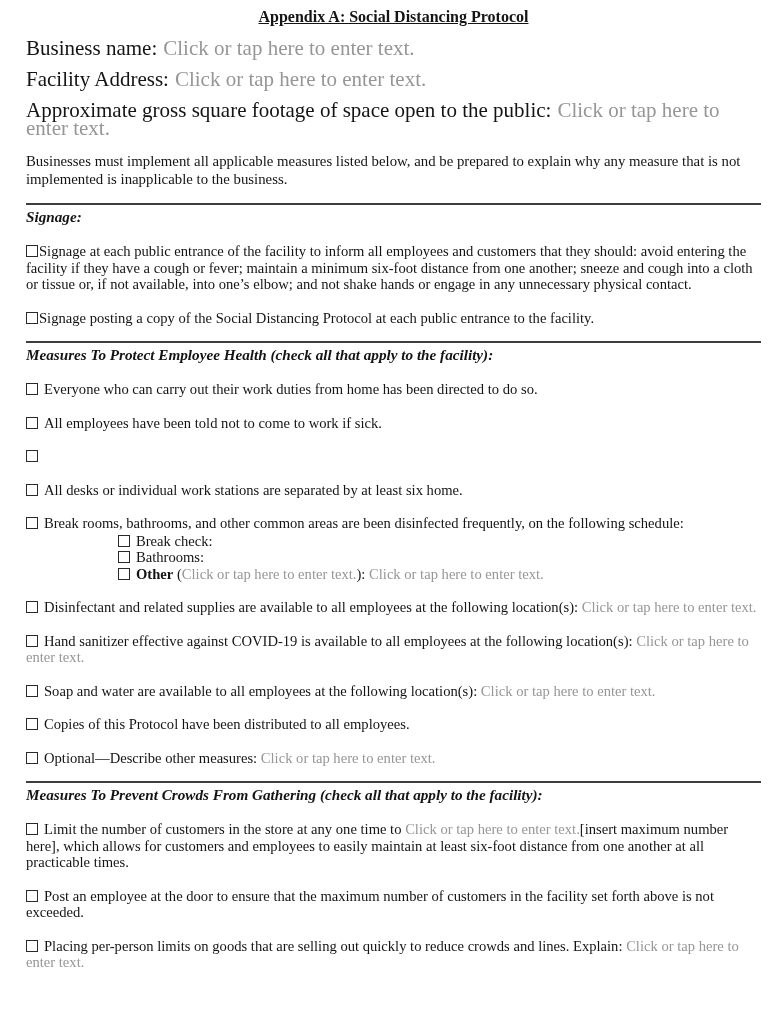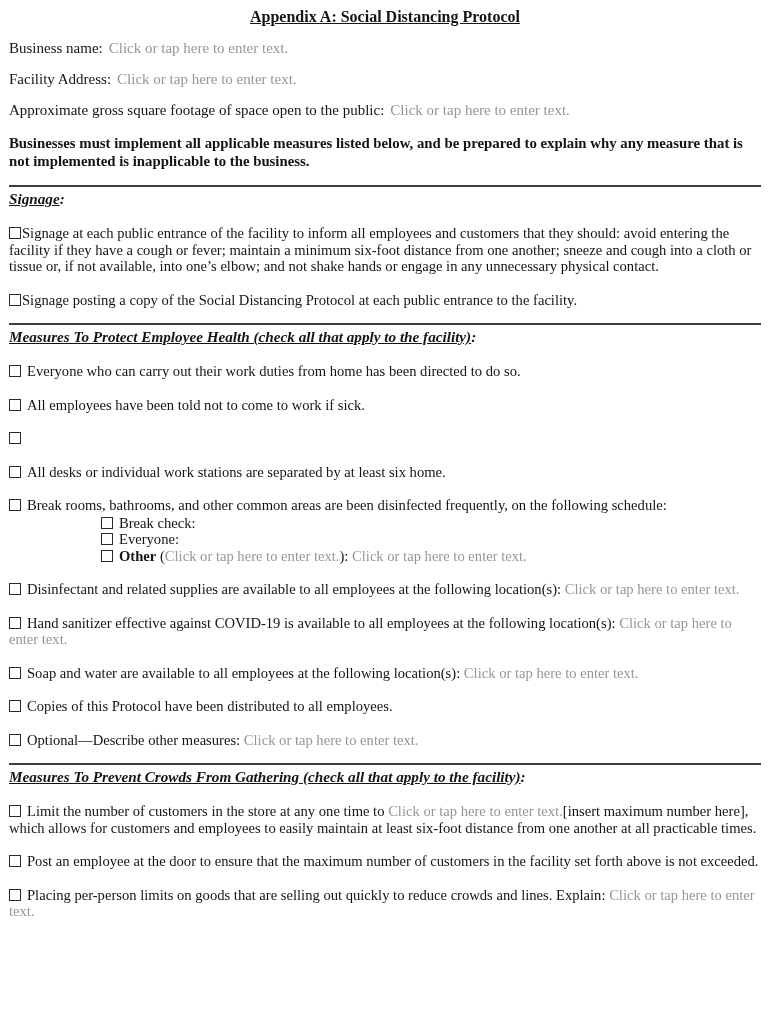--- a/index.html
+++ b/index.html
@@ -5,64 +5,64 @@
   html, body {
     margin: 0;
     padding: 0;
     background: #ffffff;
   }
   .doc {
     position: relative;
     width: 771px;
     height: 1024px;
     box-sizing: border-box;
-    padding: 5px 10px 0 9px;
+    padding: 5px 10px 0 26px;
     background: #ffffff;
     overflow: hidden;
     font-family: "Liberation Serif", "DejaVu Serif", serif;
     color: #141414;
     font-size: 14.6px;
     line-height: 16.5px;
   }
   .title {
     margin: 2px 0 0 0;
     text-align: center;
     font-size: 16px;
     line-height: 19px;
     font-weight: bold;
     text-decoration: underline;
   }
   .field {
     margin-top: 13px;
-    font-size: 15px;
+    font-size: 21px;
     line-height: 18px;
   }
   .field .ph { margin-left: 6px; }
   .ph {
     color: #969696;
     cursor: pointer;
   }
   .notice {
     margin-top: 16px;
-    font-weight: bold;
+    font-weight: normal;
     font-size: 14.8px;
     line-height: 17.5px;
   }
   .section {
     border-top: 2px solid #3d3d3d;
     margin-top: 15px;
     padding-top: 2px;
   }
   .section-heading {
     font-weight: bold;
     font-style: italic;
     font-size: 15.2px;
     line-height: 19px;
   }
-  .section-heading .u { text-decoration: underline; }
+  .section-heading .u { }
   .item {
     margin-top: 17px;
   }
   .checkbox {
     display: inline-block;
     width: 10px;
     height: 10px;
     border: 1px solid #2a2a2a;
     background: #ffffff;
     margin-right: 6px;
@@ -128,21 +128,21 @@
       <span class="checkbox"></span><span>All desks or individual work stations are separated by at least six home.</span>
     </div>
 
     <div class="item">
       <span class="checkbox"></span><span>Break rooms, bathrooms, and other common areas are been disinfected frequently, on the following schedule:</span>
       <div class="sub-items">
         <div class="sub-item">
           <span class="checkbox"></span><span>Break check:</span>
         </div>
         <div class="sub-item">
-          <span class="checkbox"></span><span>Everyone:</span>
+          <span class="checkbox"></span><span>Bathrooms:</span>
         </div>
         <div class="sub-item">
           <span class="checkbox"></span><span class="bold">Other</span><span> (</span><span class="ph">Click or tap here to enter text.</span><span>): </span><span class="ph">Click or tap here to enter text.</span>
         </div>
       </div>
     </div>
 
     <div class="item">
       <span class="checkbox"></span><span>Disinfectant and related supplies are available to all employees at the following location(s): </span><span class="ph">Click or tap here to enter text.</span>
     </div>

